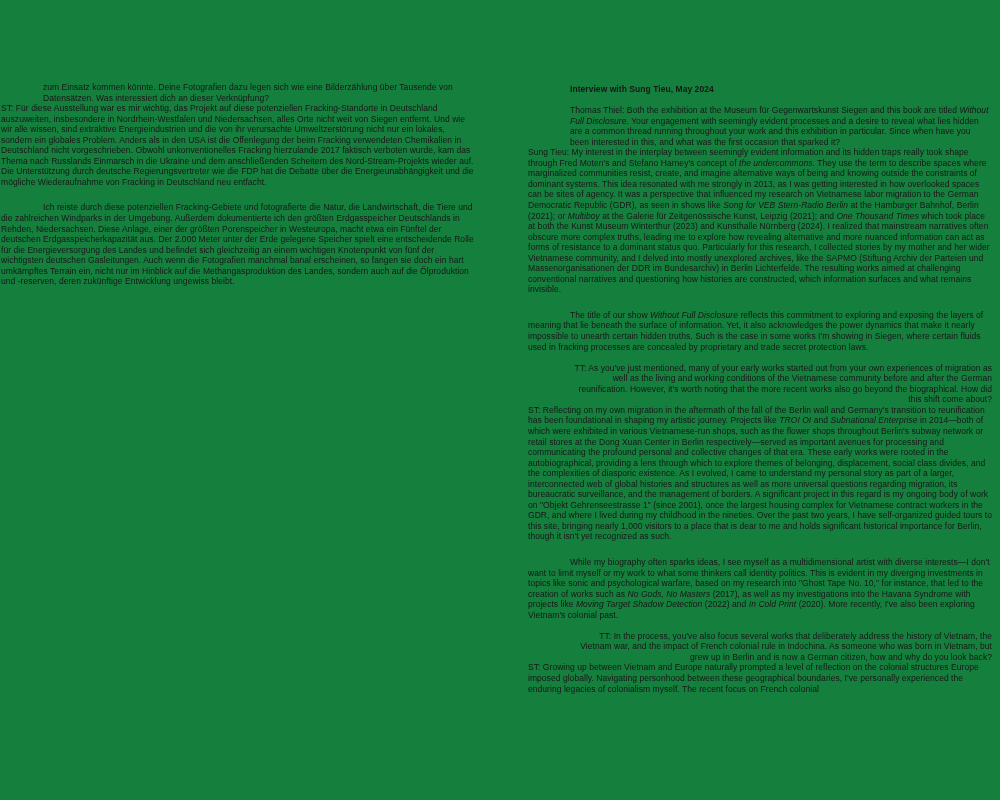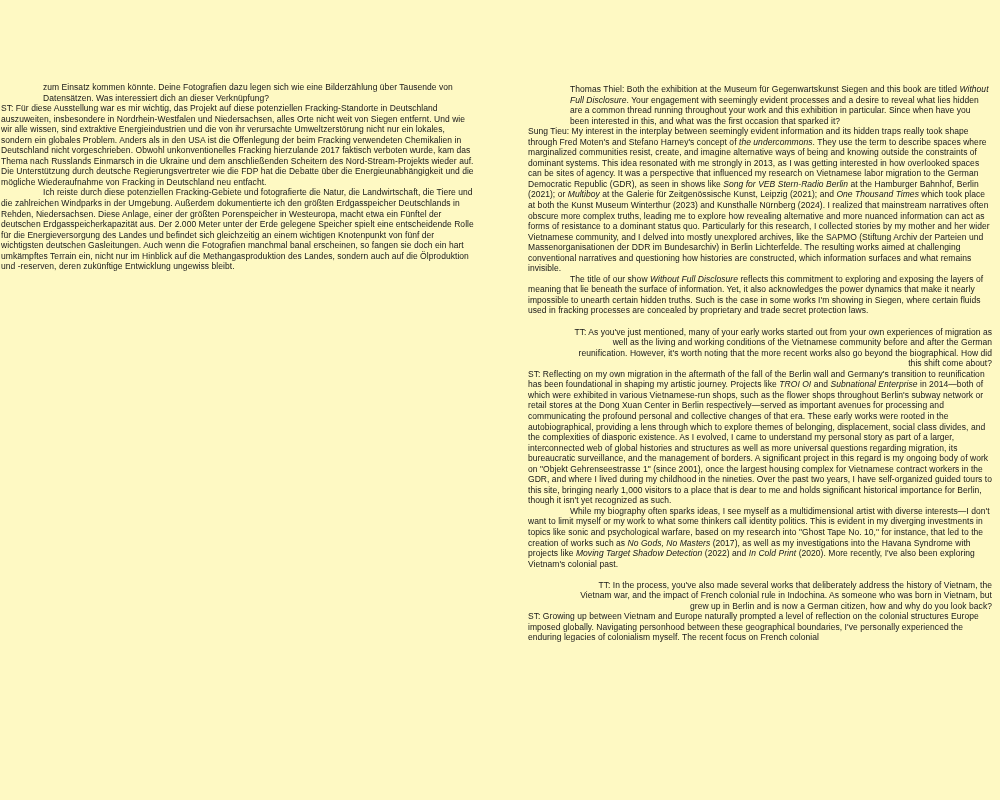--- a/index.html
+++ b/index.html
@@ -1,54 +1,55 @@
 <!DOCTYPE html>
 <html><head>
 <meta charset="utf-8">
 <style>
   html, body { margin: 0; padding: 0; background: #ffffff; }
   .page-spread {
     position: relative;
     width: 1000px;
     height: 800px;
-    background: #fef9c3;
+    background: #15803d;
     overflow: hidden;
     font-family: "Liberation Sans", sans-serif;
     color: #161616;
   }
   .col {
     position: absolute;
     font-size: 8.5px;
     line-height: 10.55px;
     letter-spacing: 0.05px;
     text-align: left;
   }
   .col-left  { left: 1px;   top: 82px; width: 477px; }
   .col-right { left: 528px; top: 84px; width: 464px; }
   .para { margin: 0; }
   .q { margin-left: 42px; }          
-  .indent-first { text-indent: 42px; } 
+  .indent-first { text-indent: 42px; margin-top: 15px; } 
   .gap { margin-top: 10.55px; text-align: right; }       
   .heading { font-weight: bold; margin: 0 0 10.55px 42px; }
   .it { font-style: italic; }
 </style>
 </head>
 <body>
 
 <div class="page-spread">
   <div class="col col-left" id="left-col">
       <p class="para q"><span>zum Einsatz kommen könnte. Deine Fotografien dazu legen sich wie eine Bilderzählung über Tausende von Datensätzen. Was interessiert dich an dieser Verknüpfung?</span></p>
       <p class="para flush"><span>ST: Für diese Ausstellung war es mir wichtig, das Projekt auf diese potenziellen Fracking-Standorte in Deutschland auszuweiten, insbesondere in Nordrhein-Westfalen und Niedersachsen, alles Orte nicht weit von Siegen entfernt. Und wie wir alle wissen, sind extraktive Energieindustrien und die von ihr verursachte Umweltzerstörung nicht nur ein lokales, sondern ein globales Problem. Anders als in den USA ist die Offenlegung der beim Fracking verwendeten Chemikalien in Deutschland nicht vorgeschrieben. Obwohl unkonventionelles Fracking hierzulande 2017 faktisch verboten wurde, kam das Thema nach Russlands Einmarsch in die Ukraine und dem anschließenden Scheitern des Nord-Stream-Projekts wieder auf. Die Unterstützung durch deutsche Regierungsvertreter wie die FDP hat die Debatte über die Energieunabhängigkeit und die mögliche Wiederaufnahme von Fracking in Deutschland neu entfacht.</span></p>
       <p class="para indent-first"><span>Ich reiste durch diese potenziellen Fracking-Gebiete und fotografierte die Natur, die Landwirtschaft, die Tiere und die zahlreichen Windparks in der Umgebung. Außerdem dokumentierte ich den größten Erdgasspeicher Deutschlands in Rehden, Niedersachsen. Diese Anlage, einer der größten Porenspeicher in Westeuropa, macht etwa ein Fünftel der deutschen Erdgasspeicherkapazität aus. Der 2.000 Meter unter der Erde gelegene Speicher spielt eine entscheidende Rolle für die Energieversorgung des Landes und befindet sich gleichzeitig an einem wichtigen Knotenpunkt von fünf der wichtigsten deutschen Gasleitungen. Auch wenn die Fotografien manchmal banal erscheinen, so fangen sie doch ein hart umkämpftes Terrain ein, nicht nur im Hinblick auf die Methangasproduktion des Landes, sondern auch auf die Ölproduktion und -reserven, deren zukünftige Entwicklung ungewiss bleibt.</span></p>
     </div>
   <div class="col col-right">
+    <p class="heading">Interview with Sung Tieu, May 2024</p>
     <div id="right-col-body">
         <p class="para q"><span>Thomas Thiel: Both the exhibition at the Museum für Gegenwartskunst Siegen and this book are titled </span><span class="it">Without Full Disclosure</span><span>. Your engagement with seemingly evident processes and a desire to reveal what lies hidden are a common thread running throughout your work and this exhibition in particular. Since when have you been interested in this, and what was the first occasion that sparked it?</span></p>
         <p class="para flush"><span>Sung Tieu: My interest in the interplay between seemingly evident information and its hidden traps really took shape through Fred Moten's and Stefano Harney's concept of </span><span class="it">the undercommons</span><span>. They use the term to describe spaces where marginalized communities resist, create, and imagine alternative ways of being and knowing outside the constraints of dominant systems. This idea resonated with me strongly in 2013, as I was getting interested in how overlooked spaces can be sites of agency. It was a perspective that influenced my research on Vietnamese labor migration to the German Democratic Republic (GDR), as seen in shows like </span><span class="it">Song for VEB Stern-Radio Berlin</span><span> at the Hamburger Bahnhof, Berlin (2021); or </span><span class="it">Multiboy</span><span> at the Galerie für Zeitgenössische Kunst, Leipzig (2021); and </span><span class="it">One Thousand Times</span><span> which took place at both the Kunst Museum Winterthur (2023) and Kunsthalle Nürnberg (2024). I realized that mainstream narratives often obscure more complex truths, leading me to explore how revealing alternative and more nuanced information can act as forms of resistance to a dominant status quo. Particularly for this research, I collected stories by my mother and her wider Vietnamese community, and I delved into mostly unexplored archives, like the SAPMO (Stiftung Archiv der Parteien und Massenorganisationen der DDR im Bundesarchiv) in Berlin Lichterfelde. The resulting works aimed at challenging conventional narratives and questioning how histories are constructed, which information surfaces and what remains invisible.</span></p>
         <p class="para indent-first"><span>The title of our show </span><span class="it">Without Full Disclosure</span><span> reflects this commitment to exploring and exposing the layers of meaning that lie beneath the surface of information. Yet, it also acknowledges the power dynamics that make it nearly impossible to unearth certain hidden truths. Such is the case in some works I'm showing in Siegen, where certain fluids used in fracking processes are concealed by proprietary and trade secret protection laws.</span></p>
         <p class="para q gap"><span>TT: As you've just mentioned, many of your early works started out from your own experiences of migration as well as the living and working conditions of the Vietnamese community before and after the German reunification. However, it's worth noting that the more recent works also go beyond the biographical. How did this shift come about?</span></p>
         <p class="para flush"><span>ST: Reflecting on my own migration in the aftermath of the fall of the Berlin wall and Germany's transition to reunification has been foundational in shaping my artistic journey. Projects like </span><span class="it">TROI OI</span><span> and </span><span class="it">Subnational Enterprise</span><span> in 2014—both of which were exhibited in various Vietnamese-run shops, such as the flower shops throughout Berlin's subway network or retail stores at the Dong Xuan Center in Berlin respectively—served as important avenues for processing and communicating the profound personal and collective changes of that era. These early works were rooted in the autobiographical, providing a lens through which to explore themes of belonging, displacement, social class divides, and the complexities of diasporic existence. As I evolved, I came to understand my personal story as part of a larger, interconnected web of global histories and structures as well as more universal questions regarding migration, its bureaucratic surveillance, and the management of borders. A significant project in this regard is my ongoing body of work on "Objekt Gehrenseestrasse 1" (since 2001), once the largest housing complex for Vietnamese contract workers in the GDR, and where I lived during my childhood in the nineties. Over the past two years, I have self-organized guided tours to this site, bringing nearly 1,000 visitors to a place that is dear to me and holds significant historical importance for Berlin, though it isn't yet recognized as such.</span></p>
         <p class="para indent-first"><span>While my biography often sparks ideas, I see myself as a multidimensional artist with diverse interests—I don't want to limit myself or my work to what some thinkers call identity politics. This is evident in my diverging investments in topics like sonic and psychological warfare, based on my research into "Ghost Tape No. 10," for instance, that led to the creation of works such as </span><span class="it">No Gods, No Masters</span><span> (2017), as well as my investigations into the Havana Syndrome with projects like </span><span class="it">Moving Target Shadow Detection</span><span> (2022) and </span><span class="it">In Cold Print</span><span> (2020). More recently, I've also been exploring Vietnam's colonial past.</span></p>
-        <p class="para q gap"><span>TT: In the process, you've also made several works that deliberately address the history of Vietnam, the Vietnam war, and the impact of French colonial rule in Indochina. As someone who was born in Vietnam, but grew up in Berlin and is now a German citizen, how and why do you look back?</span></p>
+        <p class="para q gap"><span>TT: In the process, you've also focus several works that deliberately address the history of Vietnam, the Vietnam war, and the impact of French colonial rule in Indochina. As someone who was born in Vietnam, but grew up in Berlin and is now a German citizen, how and why do you look back?</span></p>
         <p class="para flush"><span>ST: Growing up between Vietnam and Europe naturally prompted a level of reflection on the colonial structures Europe imposed globally. Navigating personhood between these geographical boundaries, I've personally experienced the enduring legacies of colonialism myself. The recent focus on French colonial</span></p>
       </div>
   </div>
 </div>
 
 </body></html>

